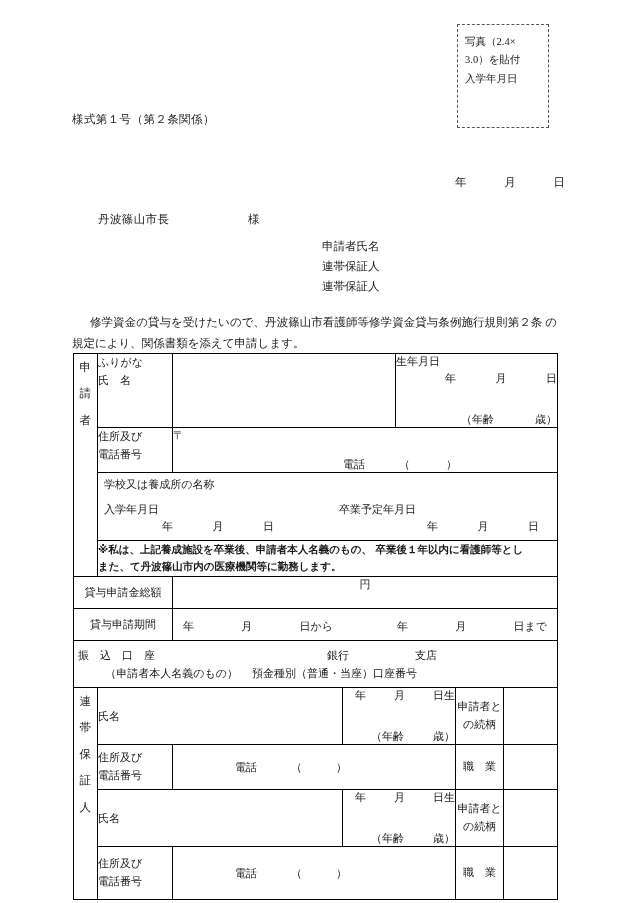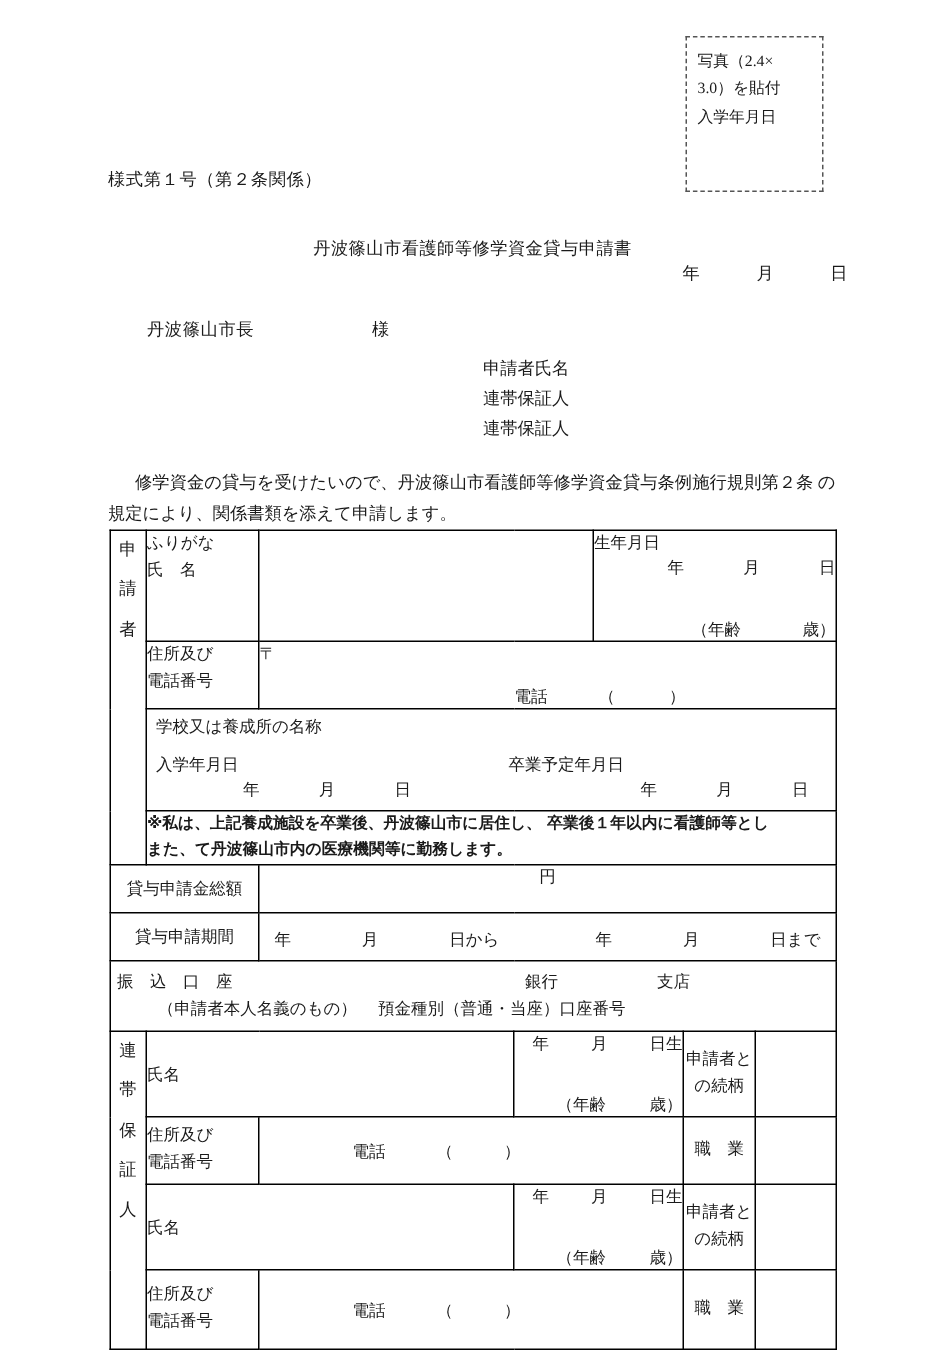--- a/index.html
+++ b/index.html
@@ -194,21 +194,20 @@
 <div class="page">
 
   <div class="photo-box">
     <div>写真（2.4×</div>
     <div>3.0）を貼付</div>
     <div>入学年月日</div>
   </div>
 
   <div class="form-no">様式第１号（第２条関係）</div>
 
-  <div class="doc-title">丹波篠山市看護師等修学資金貸与申請書</div>
 
   <div class="date-line">
     <span>年</span>
     <span>月</span>
     <span>日</span>
   </div>
 
   <div class="addressee">丹波篠山市長</div>
   <div class="addressee-sama">様</div>
 
@@ -295,21 +294,21 @@
               <span>月</span>
               <span>日</span>
             </div>
           </div>
         </div>
       </td>
     </tr>
 
     <tr>
       <td colspan="7" class="bold-note">
-        <div>※私は、上記養成施設を卒業後、丹波篠山市に居住し、 卒業後１年以内に看護師等とし</div>
+        <div>※私は、上記養成施設を卒業後、申請者本人名義のもの、 卒業後１年以内に看護師等とし</div>
         <div>また、て丹波篠山市内の医療機関等に勤務します。</div>
       </td>
     </tr>
 
     <tr>
       <td colspan="2" class="ct" style="vertical-align:middle;padding:8px 2px">貸与申請金総額</td>
       <td colspan="6" class="amt-yen">
         <span>円</span>
       </td>
     </tr>
@@ -330,21 +329,21 @@
           </div>
         </div>
       </td>
     </tr>
 
     <tr>
       <td colspan="8">
         <div class="bank-wrap">
           <div class="bank-line1">
             <span style="width:160px">振　込　口　座</span>
-            <span style="margin-left:112px">銀行</span>
+            <span style="margin-left:89px">銀行</span>
             <span style="margin-left:66px">支店</span>
           </div>
           <div class="bank-line2">
             <span style="width:160px">（申請者本人名義のもの）</span>
             <span style="margin-left:14px">預金種別（普通・当座）口座番号</span>
           </div>
         </div>
       </td>
     </tr>
 

